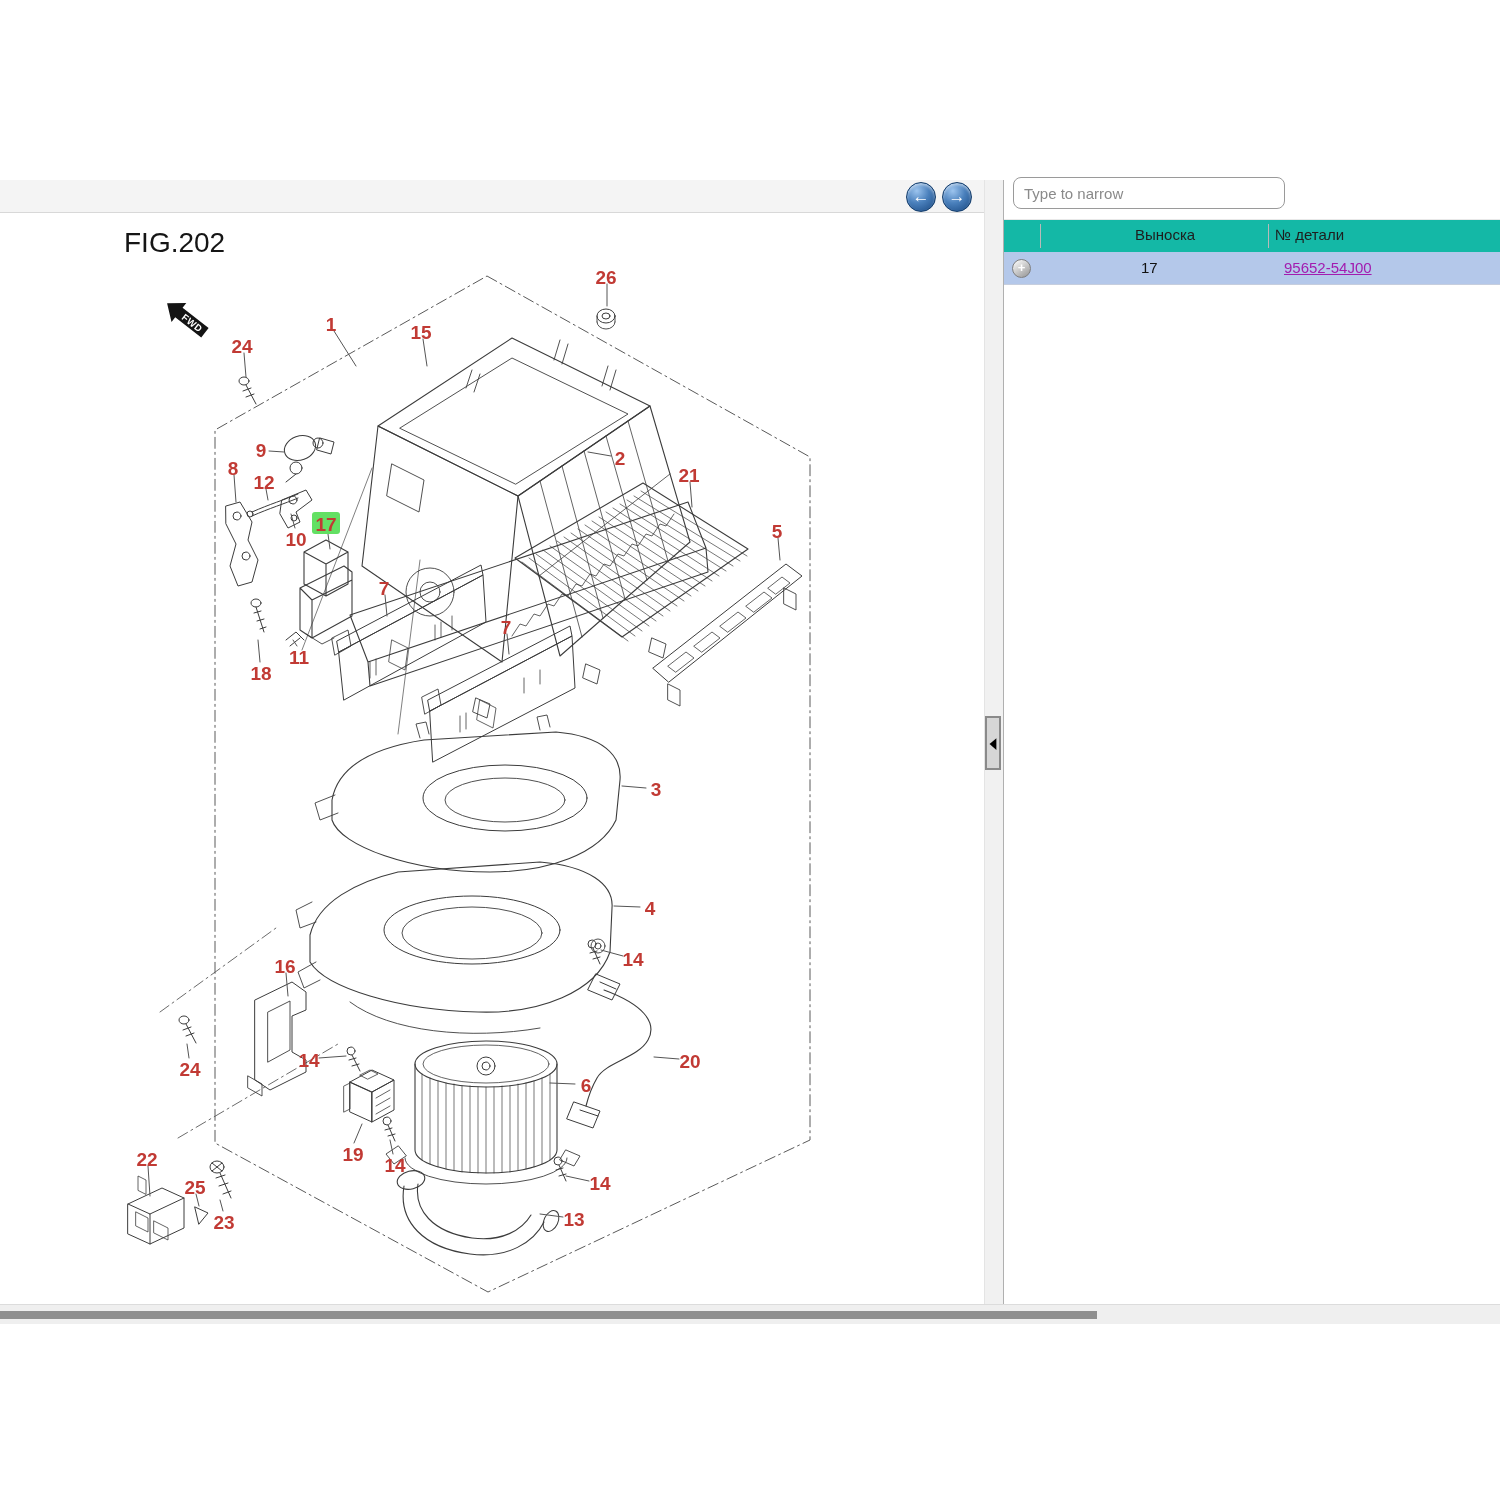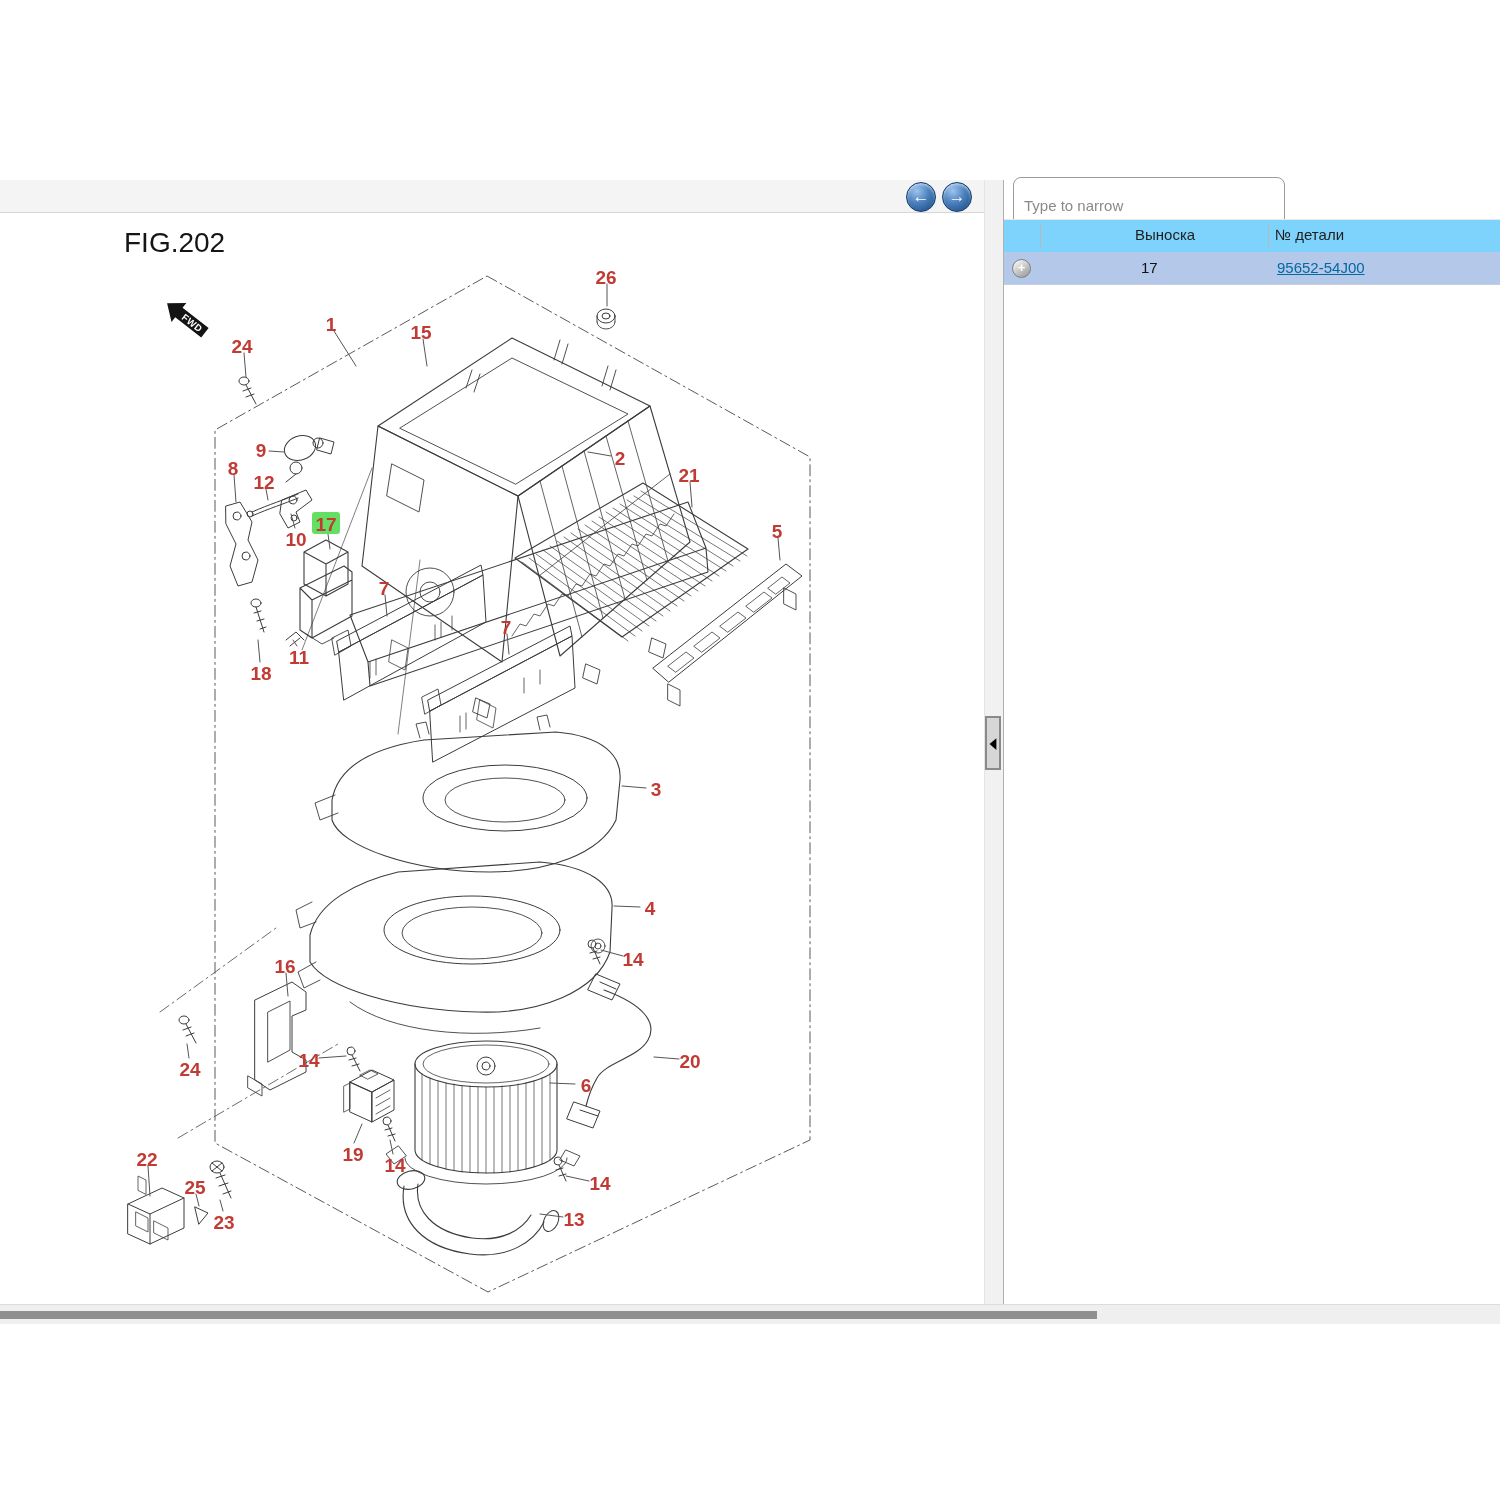--- a/index.html
+++ b/index.html
@@ -24,34 +24,34 @@
   svg text.co{font-family:"Liberation Sans",sans-serif;font-weight:bold;}
   
   .splitter{position:absolute;left:984px;top:180px;width:18px;height:1124px;background:#f1f1f1;
             border-left:1px solid #e4e4e4;border-right:1px solid #b0b0b0;}
   .split-handle{position:absolute;left:0px;top:536px;width:12px;height:50px;background:#d6d6d6;
                 border:2px solid #8a8a8a;display:flex;align-items:center;justify-content:center;cursor:pointer;}
   .split-tri{font-size:9px;color:#000;transform:scaleY(1.7);line-height:1;}
   
   .right-pane{position:absolute;left:1004px;top:160px;width:496px;height:1144px;background:#fff;}
   .search-box{position:absolute;left:9px;top:17px;width:250px;height:30px;border:1px solid #9a9a9a;
-              border-radius:8px;font-size:15px;padding:12px 10px;color:#333;outline:none;
+              border-radius:8px;font-size:15px;padding:0 10px;color:#333;outline:none;
               font-family:"Liberation Sans",sans-serif;}
   .search-box::placeholder{color:#8a8a8a;}
-  .tbl-header{position:absolute;left:0;top:59px;width:496px;height:32px;background:#7dd3fc;
+  .tbl-header{position:absolute;left:0;top:59px;width:496px;height:32px;background:#14b8a6;
               border-top:1px solid #e8e8e8;border-bottom:2px solid #6d28d9;text-align:right;}
   .tbl-header .vline{position:absolute;top:4px;width:1px;height:24px;background:#b9b9b9;}
   .hdr-label{position:absolute;top:6px;font-size:15px;color:#1e1e1e;}
   .tbl-row{position:absolute;left:0;top:92px;width:496px;height:32px;background:#b4c8ea;
            border-bottom:1px solid #c6cede;cursor:pointer;}
   .expand-ic{position:absolute;left:8px;top:7px;width:17px;height:17px;border-radius:50%;
              background:linear-gradient(145deg,#f5f5f5 10%,#9e9e9e 90%);border:1px solid #7f7f7f;
              color:#fff;font-size:13px;font-weight:bold;line-height:16px;text-align:center;}
   .cell-callout{position:absolute;left:137px;top:7px;font-size:15px;color:#111;}
-  .cell-part a{color:#0369a1;}
+  .cell-part a{color:#a21caf;margin-left:7px;}
   .cell-part{position:absolute;left:273px;top:7px;font-size:15px;}
   
   .hscroll-track{position:absolute;left:0;top:1304px;width:1500px;height:19px;background:#efefef;
                  border-top:1px solid #dcdcdc;}
   .hscroll-thumb{position:absolute;left:0;top:6px;width:1097px;height:8px;background:#8f8f8f;}
 </style>
 </head>
 <body>
 
 <div class="page">

